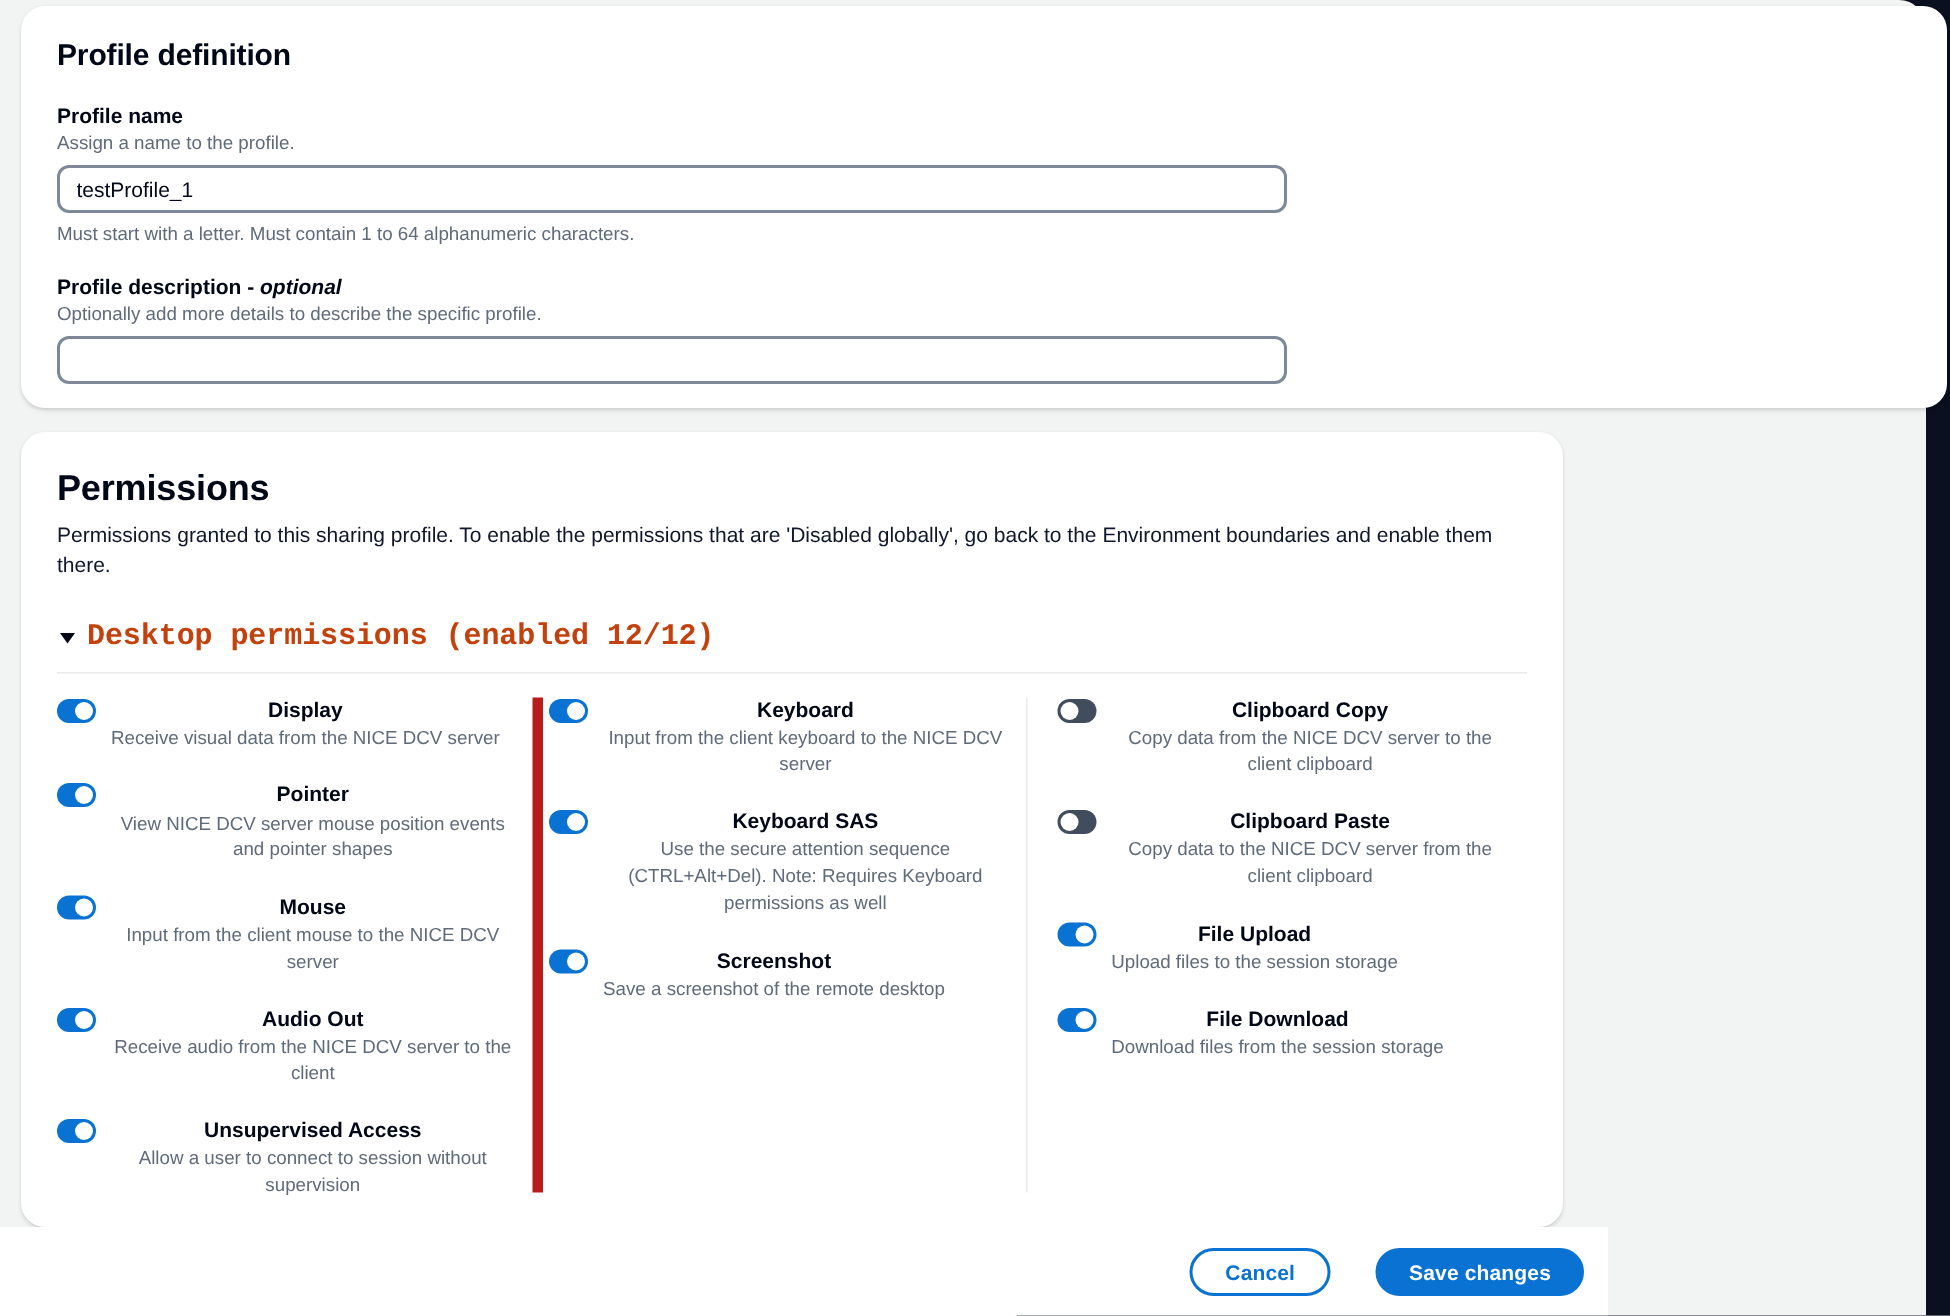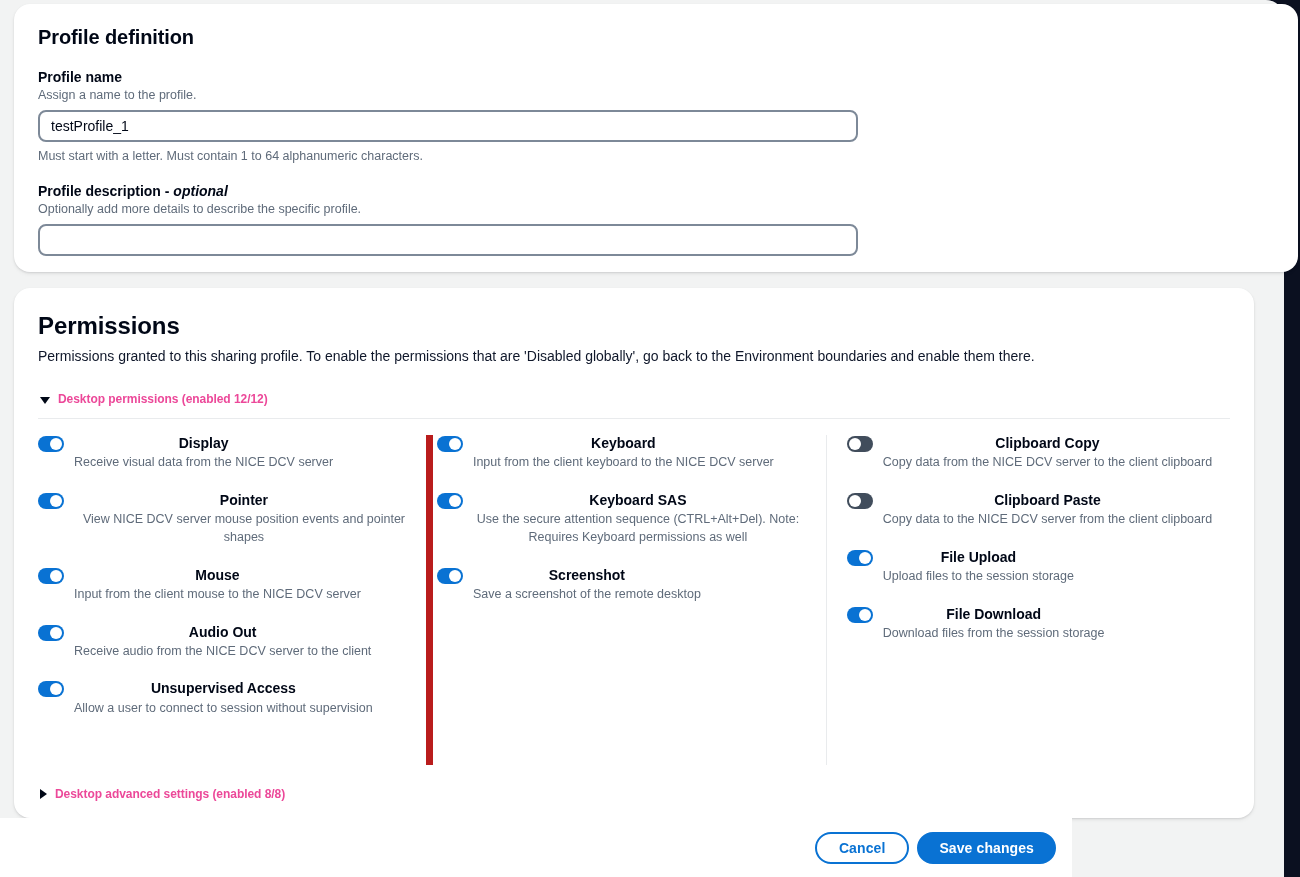--- a/index.html
+++ b/index.html
@@ -49,21 +49,21 @@
   .card.profile-card {
     top: 4px;
     width: 1284px;
     height: 268px;
     border-top-left-radius: 16px;
     border-top-right-radius: 16px;
     padding: 22px 24px 24px 24px;
   }
   .card.permissions-card {
     top: 288px;
-    width: 1240px;
+    width: 1028px;
     height: 530px;
     padding: 24px 24px 22px 24px;
   }
 
   
   .card-title {
     font-size: 20px;
     font-weight: bold;
     color: #000716;
     margin: 0 0 20px 0;
@@ -140,24 +140,25 @@
     border-right: 5.5px solid transparent;
     border-top: 7px solid #000716;
     margin-top: 2px;
   }
   .caret.right {
     border-top: 5.5px solid transparent;
     border-bottom: 5.5px solid transparent;
     border-left: 7px solid #000716;
   }
   .section-title {
-    font-size: 12px;
-    font-weight: bold;
-    color: #ec4899;
+    font-size: 20px;
+    font-weight: bold;
+    color: #c2410c;
     letter-spacing: -0.05px;
+    font-family: Liberation Mono, monospace;
   }
   .hr {
     height: 1px;
     background: #e9ebed;
     margin: 12px 0 0 0;
     border: none;
   }
 
   
   .perm-grid {
@@ -234,21 +235,21 @@
     position: absolute;
     left: 0;
     top: 818px;
     width: 1072px;
     height: 59px;
     background: #ffffff;
     display: flex;
     align-items: center;
     justify-content: flex-end;
     padding-right: 16px;
-    gap: 8px;
+    gap: 30px;
   }
   .btn {
     font-family: "Liberation Sans", sans-serif;
     font-size: 14px;
     font-weight: bold;
     border-radius: 20px;
     height: 32px;
     cursor: pointer;
     display: inline-flex;
     align-items: center;

